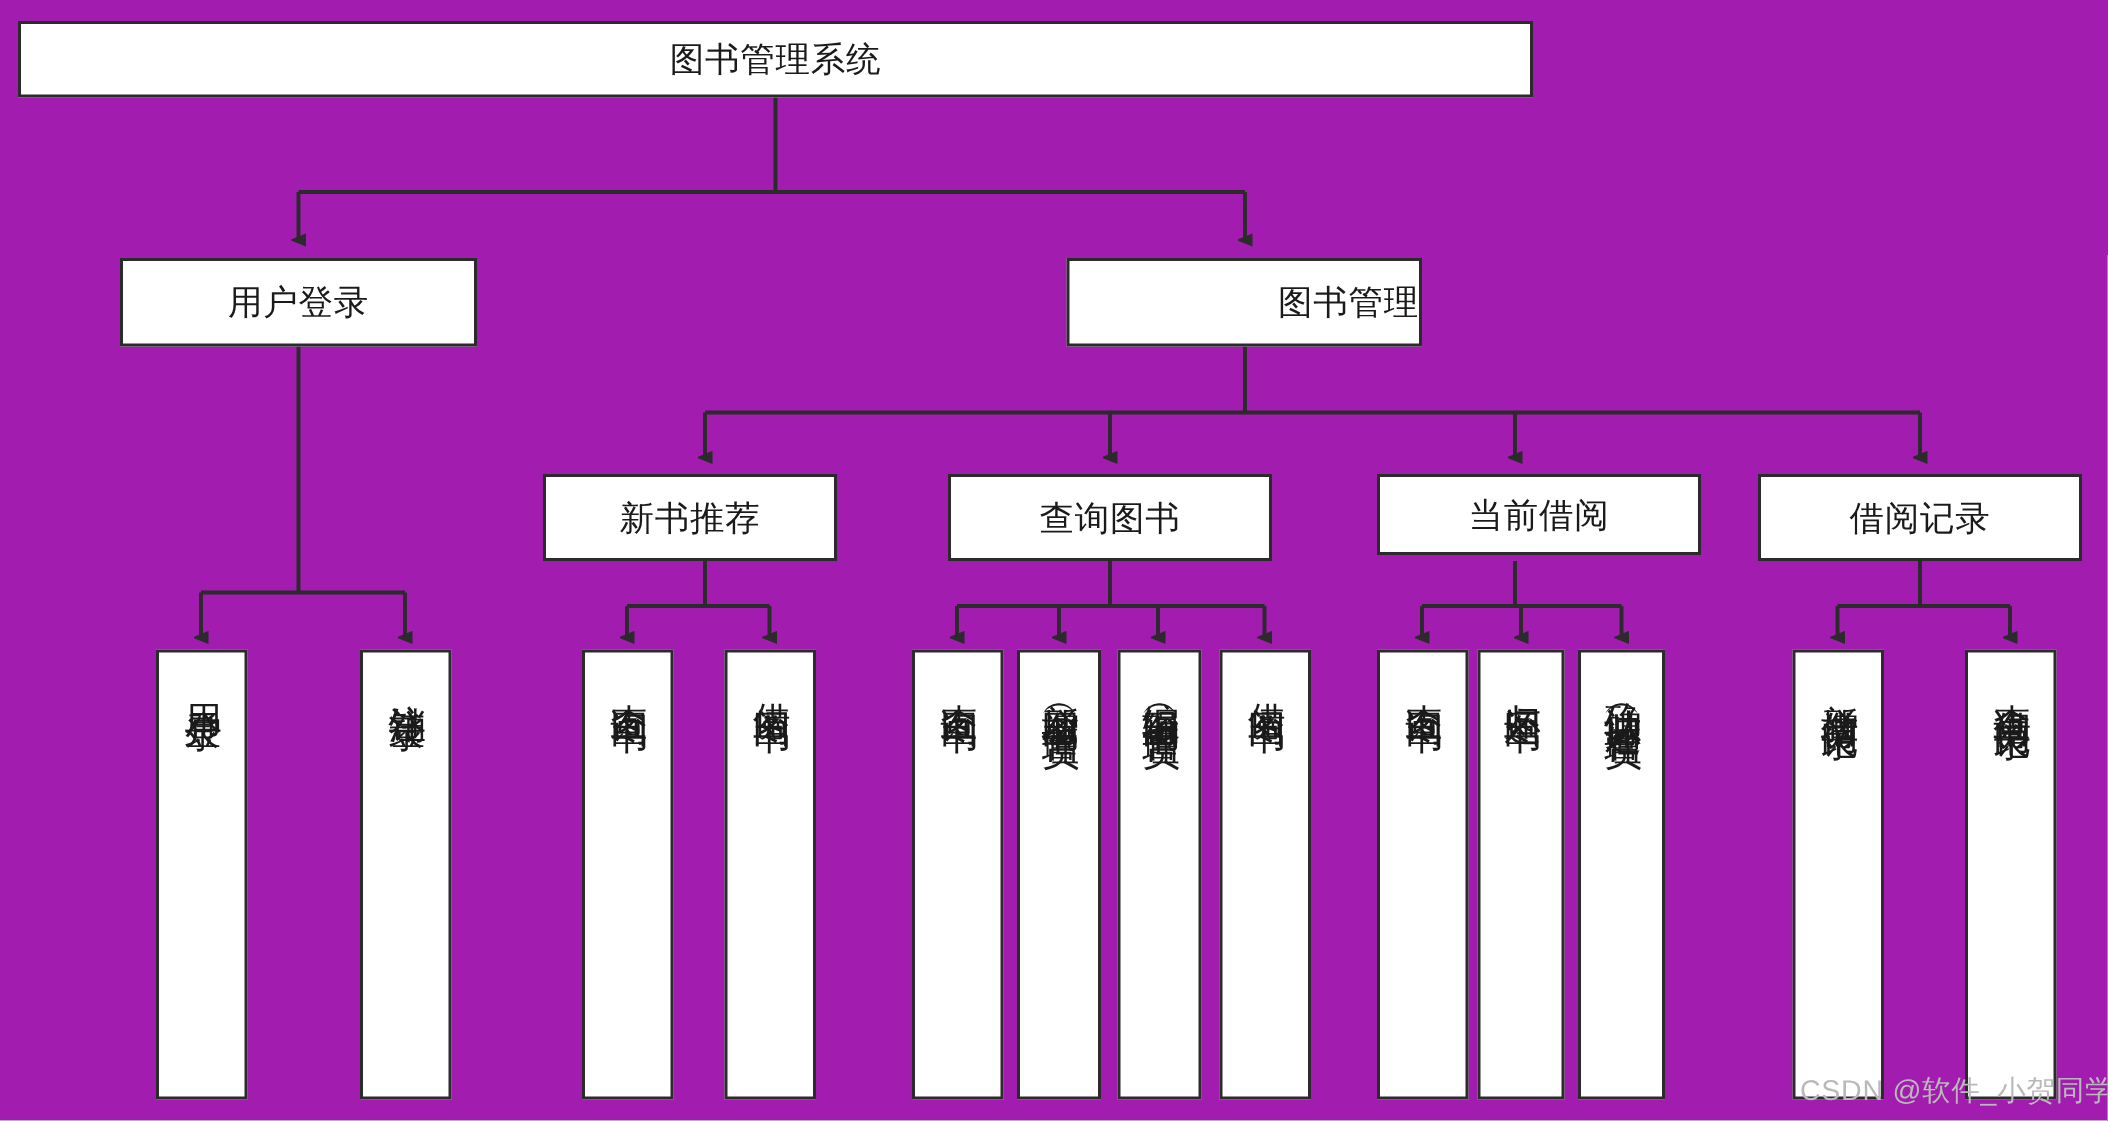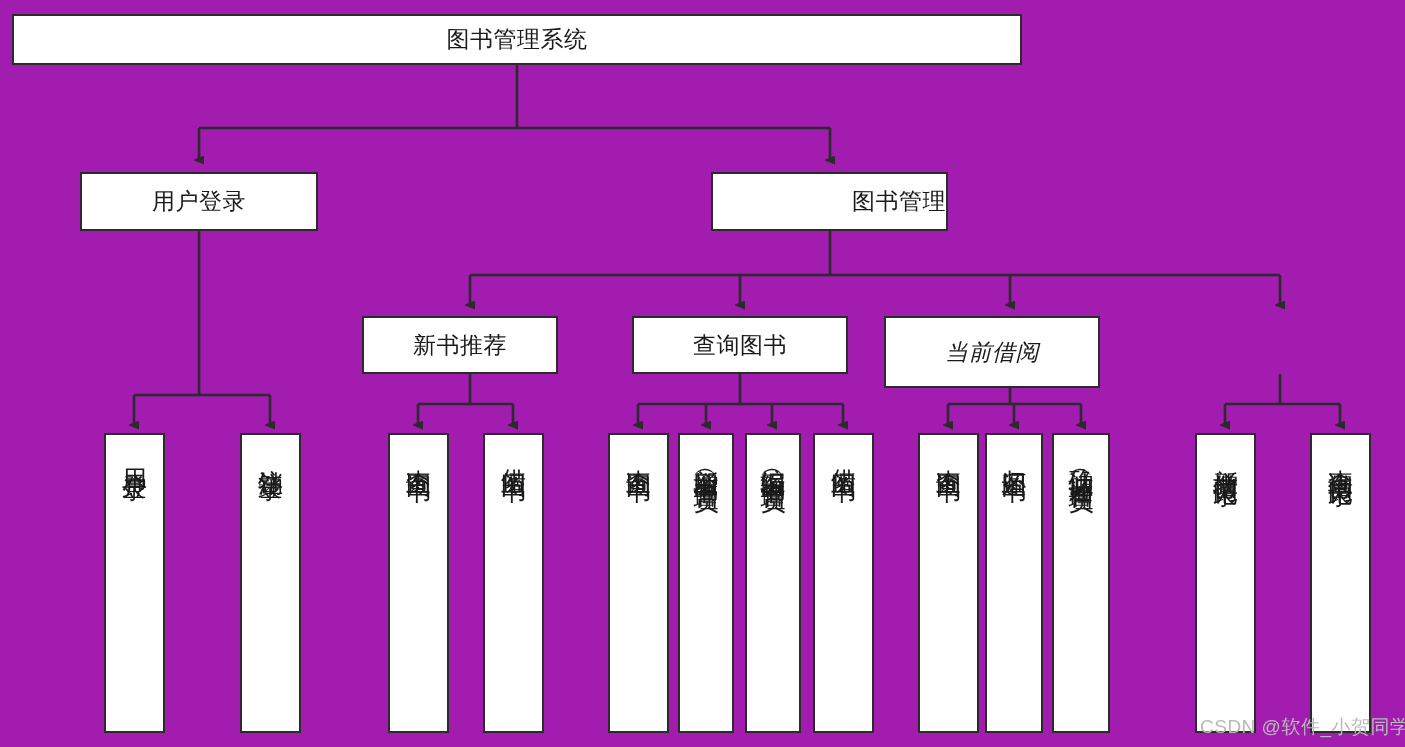--- a/index.html
+++ b/index.html
@@ -130,22 +130,25 @@
   <div class="node node-h" style="left:711px; top:172px; width:237px; height:59px;justify-content:flex-end;">
     <span>图书管理</span>
   </div>
 
   <div class="node node-h" style="left:362px; top:316px; width:196px; height:58px;align-items:center;">
     <span>新书推荐</span>
   </div>
   <div class="node node-h" style="left:632px; top:316px; width:216px; height:58px;">
     <span>查询图书</span>
   </div>
-  <div class="node node-h" style="left:884px; top:316px; width:216px; height:72px;font-style:italic;">
+  <div class="node node-h" style="left:918px; top:316px; width:216px; height:54px;">
     <span>当前借阅</span>
+  </div>
+  <div class="node node-h" style="left:1172px; top:316px; width:216px; height:58px;">
+    <span>借阅记录</span>
   </div>
 
   <div class="node node-v" style="left:104px; top:433px; width:61px; height:300px;">
     <span class="vlabel">用户登录</span>
   </div>
   <div class="node node-v" style="left:240px; top:433px; width:61px; height:300px;">
     <span class="vlabel">注销登录</span>
   </div>
 
   <div class="node node-v" style="left:388px; top:433px; width:61px; height:300px;">

